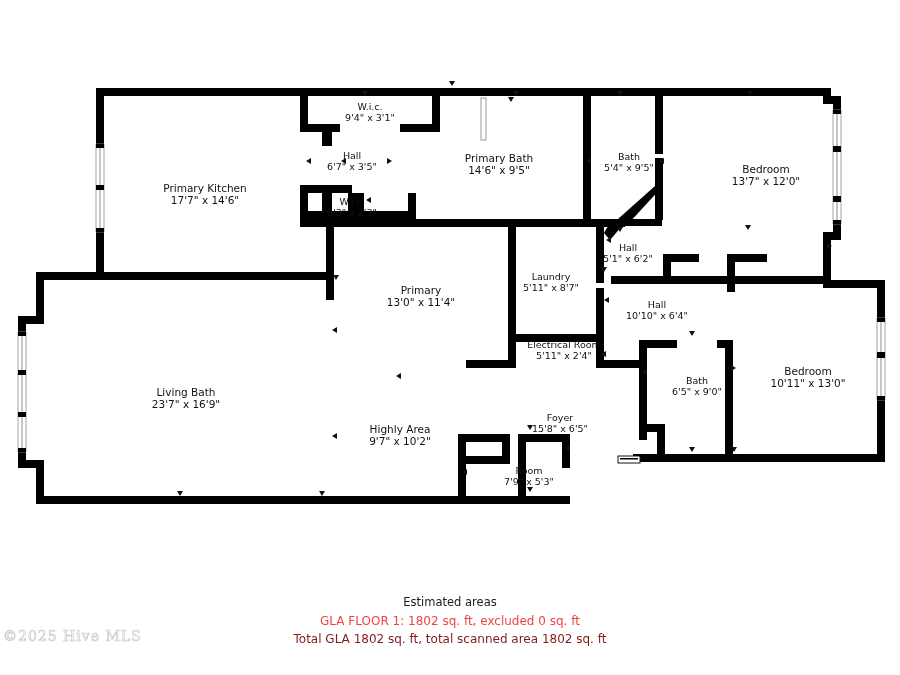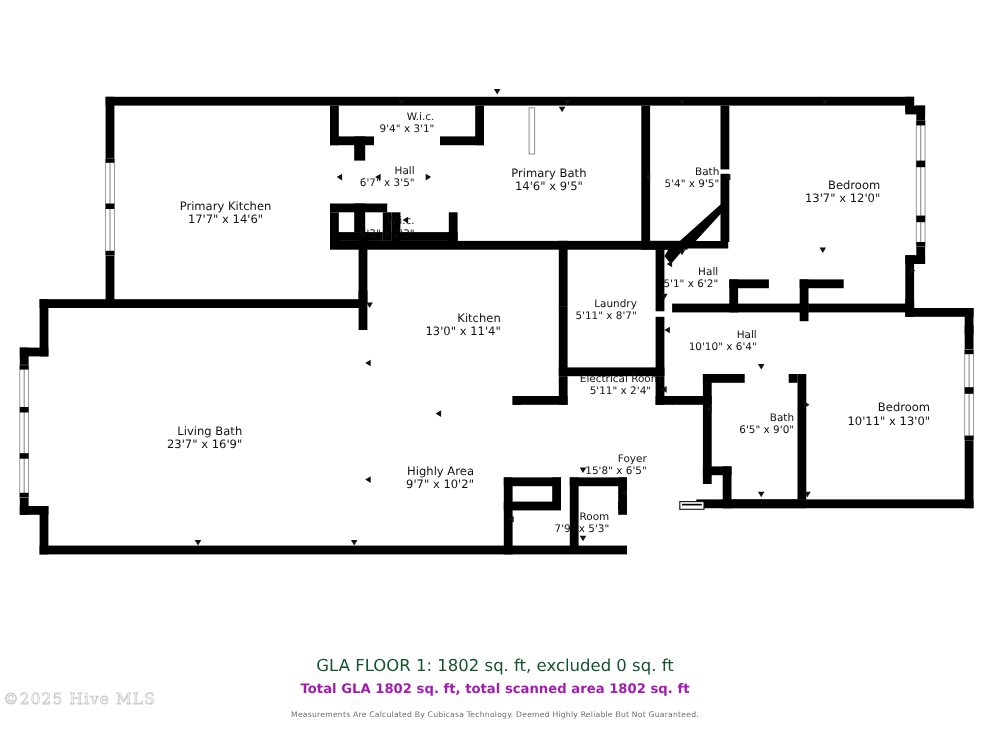--- a/index.html
+++ b/index.html
@@ -6,27 +6,27 @@
   body{
     width:900px;height:675px;overflow:hidden;
     font-family:"DejaVu Sans","Liberation Sans",sans-serif;
     color:#111;position:relative;
   }
   #plan{position:absolute;left:0;top:0;width:900px;height:675px;}
   .lbl{position:absolute;text-align:center;line-height:1.18;
        font-family:"DejaVu Sans","Liberation Sans",sans-serif;
        color:#111;white-space:nowrap;transform:translateX(-50%);
        pointer-events:none;}
-  .lbl .nm{display:block;font-size:10.5px;text-align:right;}
+  .lbl .nm{display:block;font-size:10.5px;}
   .lbl .dm{display:block;font-size:10.5px;}
   .lbl.sm .nm,.lbl.sm .dm{font-size:9.5px;}
   #footer{position:absolute;left:0;right:0;top:594px;text-align:center;}
   #footer .f1{font-size:11.5px;color:#1a1a1a;line-height:1.55;}
-  #footer .f2{font-size:15px;color:#14532d;line-height:1.5;}
-  #footer .f3{font-size:12px;color:#a21caf;line-height:1.5;font-weight:bold;}
+  #footer .f2{font-size:12px;color:#ef4444;line-height:1.5;}
+  #footer .f3{font-size:12px;color:#7f1d1d;line-height:1.5;}
   #footer .fine{margin-top:11px;font-size:7px;color:#6d6d6d;letter-spacing:.18px;}
   #watermark{position:absolute;left:3px;top:628px;font-size:14px;
       font-family:"DejaVu Serif","Liberation Serif",serif;
       color:transparent;-webkit-text-stroke:0.7px #c9c9c9;
       letter-spacing:1px;opacity:.95;}
 </style>
 </head>
 <body>
 
 <svg id="plan" viewBox="0 0 900 675">
@@ -232,21 +232,21 @@
   </div>
   <div class="lbl sm" style="left:629px;top:151px;">
     <span class="nm">Bath</span>
     <span class="dm">5'4" x 9'5"</span>
   </div>
   <div class="lbl" style="left:766px;top:163px;">
     <span class="nm">Bedroom</span>
     <span class="dm">13'7" x 12'0"</span>
   </div>
   <div class="lbl" style="left:421px;top:284px;">
-    <span class="nm">Kitchen</span>
+    <span class="nm">Primary</span>
     <span class="dm">13'0" x 11'4"</span>
   </div>
   <div class="lbl sm" style="left:551px;top:271px;">
     <span class="nm">Laundry</span>
     <span class="dm">5'11" x 8'7"</span>
   </div>
   <div class="lbl sm" style="left:628px;top:242px;">
     <span class="nm">Hall</span>
     <span class="dm">5'1" x 6'2"</span>
   </div>
@@ -278,18 +278,18 @@
     <span class="nm">Highly Area</span>
     <span class="dm">9'7" x 10'2"</span>
   </div>
   <div class="lbl sm" style="left:529px;top:465px;">
     <span class="nm">Room</span>
     <span class="dm">7'9" x 5'3"</span>
   </div>
 </div>
 
 <div id="footer">
+  <div class="f1">Estimated areas</div>
   <div class="f2">GLA FLOOR 1: 1802 sq. ft, excluded 0 sq. ft</div>
   <div class="f3">Total GLA 1802 sq. ft, total scanned area 1802 sq. ft</div>
-  <div class="fine">Measurements Are Calculated By Cubicasa Technology. Deemed Highly Reliable But Not Guaranteed.</div>
 </div>
 
 <div id="watermark">©2025 Hive MLS</div>
 
 </body></html>

